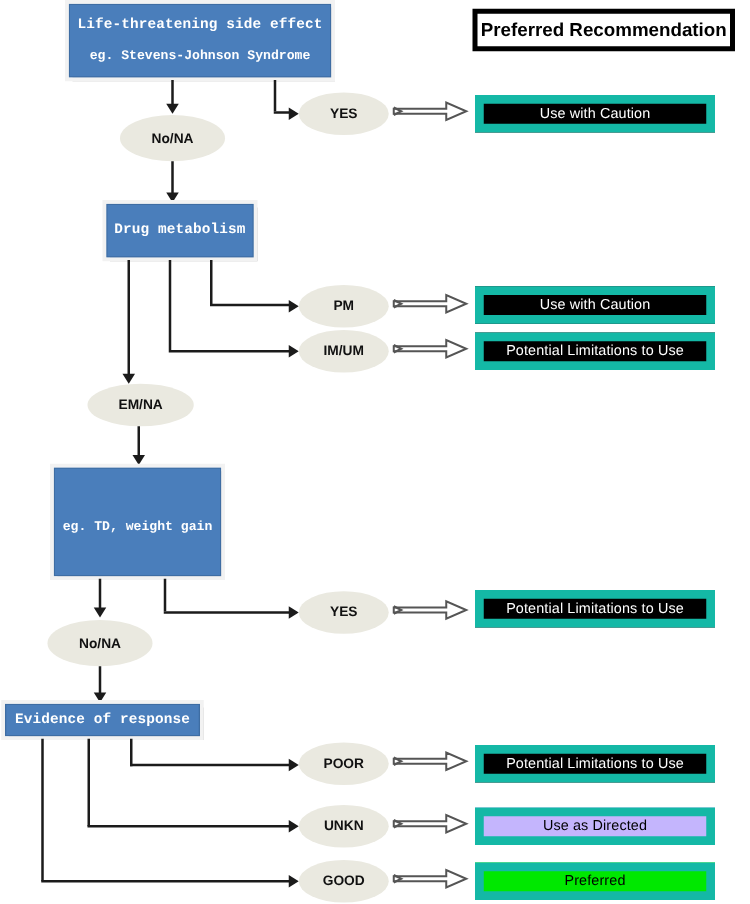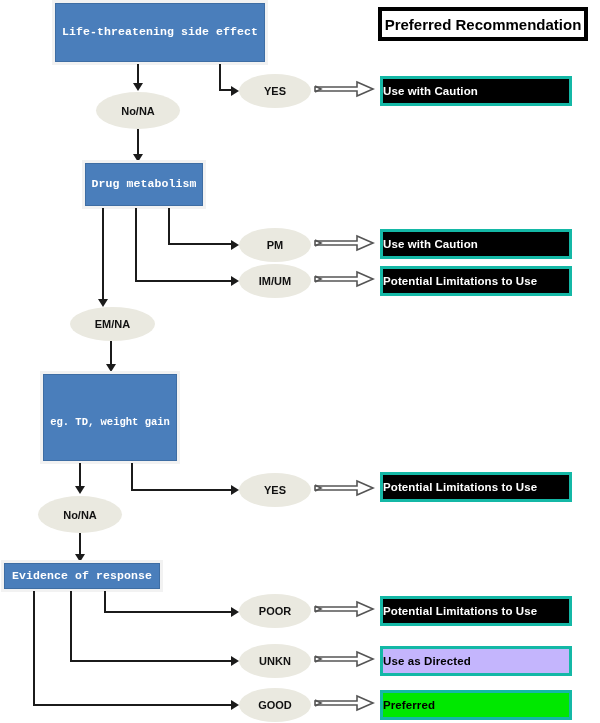--- a/index.html
+++ b/index.html
@@ -59,26 +59,26 @@
     justify-content: center;
     font-size: 11px;
     font-weight: bold;
     color: #111111;
   }
 
   
   .rec {
     position: absolute;
     box-sizing: border-box;
-    border: 3px solid #14b8a6;
-    display: flex;
-    align-items: center;
-    justify-content: flex-start;
+    border: 7px solid #14b8a6;
+    display: flex;
+    align-items: center;
+    justify-content: center;
     font-size: 11.5px;
-    font-weight: bold;
+    font-weight: normal;
     letter-spacing: 0.1px;
   }
   .rec.black { background: #000000; color: #ffffff; }
   .rec.red   { background: #000000; color: #ffffff; }
   .rec.yellow{ background: #c4b5fd; color: #000000; }
   .rec.green { background: #00E800; color: #000000; }
 
   
   .header-box {
     position: absolute;
@@ -116,20 +116,21 @@
 <body>
 
 <div id="canvas">
 
   <div class="header-box" style="left:378px; top:7px; width:210px; height:34px;">
     <span>Preferred Recommendation</span>
   </div>
 
   <div class="dbox" style="left:55px; top:3px; width:210px; height:59px;">
     <span class="title">Life-threatening side effect</span>
+    <span class="sub">eg. Stevens-Johnson Syndrome</span>
   </div>
 
   <div class="vline" style="left:137px; top:64px; height:20px;"></div>
   <div class="arrow-down" style="left:133px; top:83px;"></div>
 
   <div class="vline" style="left:219px; top:64px; height:25px;"></div>
   <div class="hline" style="left:219px; top:89px; width:14px;"></div>
   <div class="arrow-right" style="left:231px; top:86px;"></div>
 
   <div class="ell" style="left:96px; top:92px; width:84px; height:37px;">

